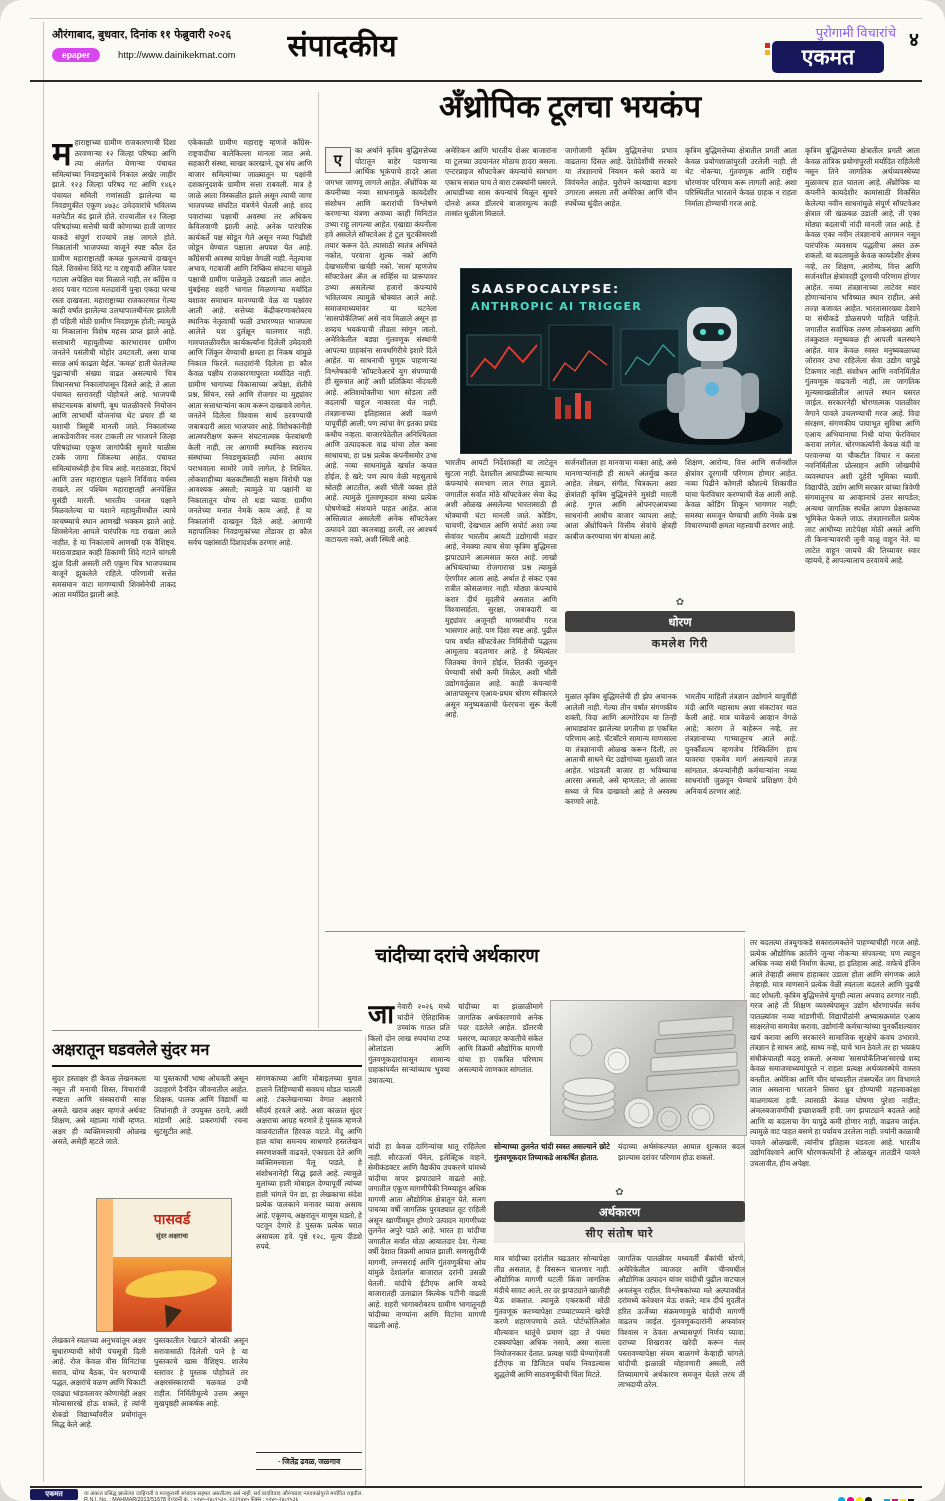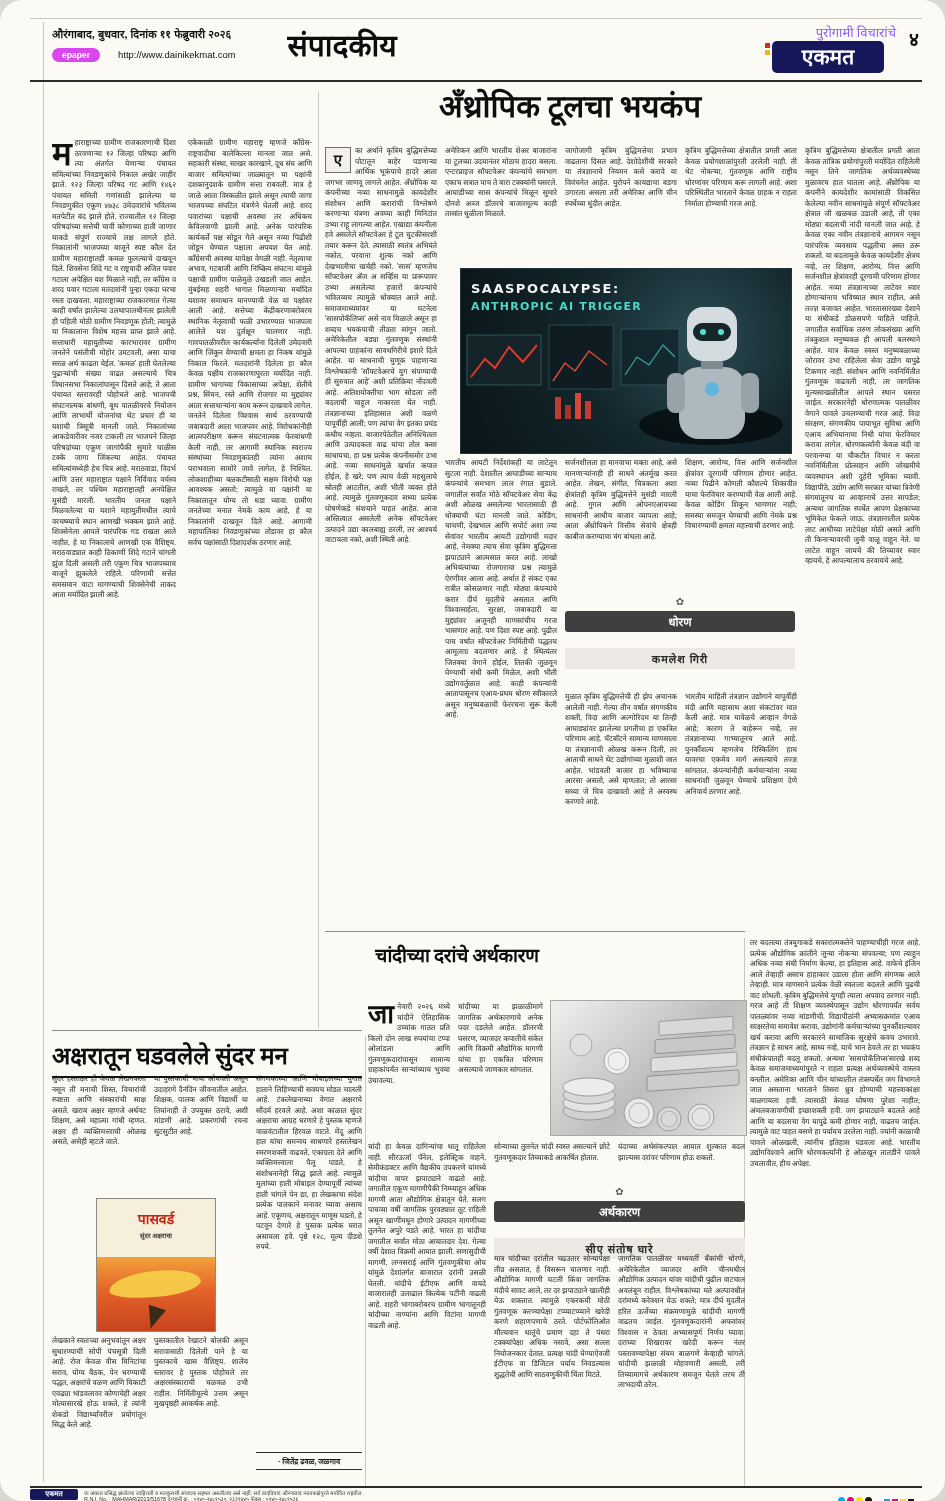--- a/index.html
+++ b/index.html
@@ -8,29 +8,29 @@
   .bt{font-size:7.4px;line-height:1.42;text-align:justify;color:#1c1c1c;overflow:hidden;word-break:break-word;}
   .hl{font-weight:bold;color:#0d0d0d;font-family:"Liberation Serif",serif;}
   .rule-h{background:#2b2b2b;}
   .rule-l{background:#c6c4bc;}
   .vr{width:1px;background:#c9c7bf;}
   .dropcap{float:left;font-size:33px;line-height:30px;font-weight:bold;padding:1px 3px 0 0;color:#111;}
   .dropcap-box{float:left;width:24px;height:24px;border:1px solid #6f6f6f;background:#f3f1ea;font-size:15px;font-weight:bold;text-align:center;line-height:24px;margin:1px 4px 1px 0;color:#111;}
   .author-box{text-align:center;}
   .author-flower{font-size:10px;color:#5a5a5a;line-height:12px;}
   .author-role{display:block;background:#3f3f3f;color:#ffffff;font-weight:bold;font-size:11.5px;border-radius:3px;padding:3px 0;margin-top:3px;font-family:"Liberation Sans",sans-serif;}
-  .author-name{display:block;background:#ebe9e2;color:#2a2a2a;font-weight:bold;font-size:11px;padding:3px 0;margin-top:16px;letter-spacing:1px;font-family:"Liberation Sans",sans-serif;}
+  .author-name{display:block;background:#ebe9e2;color:#2a2a2a;font-weight:bold;font-size:11px;padding:3px 0;margin-top:0;letter-spacing:1px;font-family:"Liberation Sans",sans-serif;}
   .masthead-box{background:#17175c;border-radius:5px;color:#fff;font-weight:bold;text-align:center;font-family:"DejaVu Sans",sans-serif;}
   .epaper{background:#d946ef;border-radius:8px;color:#fff;font-weight:bold;font-size:8.5px;text-align:center;line-height:14px;font-family:"Liberation Sans",sans-serif;}
   .tiny{font-size:5.4px;color:#333;white-space:nowrap;overflow:hidden;font-family:"Liberation Sans",sans-serif;}
   .ai-img{background:radial-gradient(circle at 72% 38%,#2c4c54 0%,#13262c 45%,#0a1518 100%);overflow:hidden;border:1px solid #22343a;}
   .cap1{position:absolute;left:10px;top:12px;color:#f2f5f5;font-weight:bold;font-size:13px;letter-spacing:1.5px;font-family:"DejaVu Sans",sans-serif;}
   .cap2{position:absolute;left:10px;top:31px;color:#4fd8c6;font-weight:bold;font-size:11px;letter-spacing:1.2px;font-family:"DejaVu Sans",sans-serif;}
   .silver-img{background:linear-gradient(135deg,#f0f0ef 0%,#bdbdbc 55%,#e2e2e0 100%);overflow:hidden;border:1px solid #a8a8a4;}
-  .book{border:1px solid #8d8a80;overflow:hidden;background:#22c55e;}
+  .book{border:1px solid #8d8a80;overflow:hidden;background:#fdba74;padding-left:16px;}
   .book-top{height:44%;background:#f6efdb;text-align:center;}
   .book-title{color:#c42415;font-weight:bold;font-size:14px;padding-top:10px;}
   .book-sub{color:#3a3a3a;font-size:6.5px;font-weight:bold;padding-top:3px;}
   .book-bottom{height:56%;background:linear-gradient(#f2a23a 0%,#e4632a 45%,#c8431d 100%);position:relative;}
   .book-swoosh{position:absolute;left:12px;top:14px;width:92px;height:26px;background:#f7d24a;border-radius:50% 50% 45% 55%/60% 55% 45% 40%;transform:rotate(-6deg);opacity:.9;}
   .book-nib{position:absolute;left:48px;top:50px;width:0;height:0;border-left:9px solid transparent;border-right:9px solid transparent;border-top:22px solid #3a2a1a;transform:rotate(18deg);}
   .sig{border-top:1px solid #2e2e2e;border-bottom:1px solid #2e2e2e;text-align:center;font-size:7.6px;font-weight:bold;color:#1c1c1c;padding:3px 0;}
   .regdot{display:inline-block;width:7px;height:7px;border-radius:50%;margin-right:2px;}
   .regsq{display:inline-block;width:6px;height:6px;margin-right:2px;}
 </style>
@@ -139,34 +139,34 @@
       <circle cx="118" cy="118" r="8" fill="none" stroke="#a4a4a1" stroke-width="0.8"></circle>
       <circle cx="66" cy="60" r="13" fill="#f0f0ee" stroke="#9a9a97" stroke-width="0.8"></circle>
       <circle cx="66" cy="60" r="9" fill="none" stroke="#b0b0ad" stroke-width="0.8"></circle>
       <circle cx="30" cy="44" r="11" fill="#e0e0de" stroke="#9a9a97" stroke-width="0.8"></circle>
       <circle cx="150" cy="116" r="13" fill="#e4e4e2" stroke="#8a8a87" stroke-width="0.8"></circle>
       <circle cx="150" cy="116" r="9" fill="none" stroke="#a4a4a1" stroke-width="0.8"></circle>
     </svg>
   </div>
 
   <div class="abs bt" style="left:368px;top:1142px;width:118px;height:346px;"><span>चांदी हा केवळ दागिन्यांचा धातू राहिलेला नाही. सौरऊर्जा पॅनेल, इलेक्ट्रिक वाहने, सेमीकंडक्टर आणि वैद्यकीय उपकरणे यांमध्ये चांदीचा वापर झपाट्याने वाढतो आहे. जगातील एकूण मागणीपैकी निम्म्याहून अधिक मागणी आता औद्योगिक क्षेत्रातून येते. सलग पाचव्या वर्षी जागतिक पुरवठ्यात तूट राहिली असून खाणींमधून होणारे उत्पादन मागणीच्या तुलनेत अपुरे पडते आहे. भारत हा चांदीचा जगातील सर्वांत मोठा आयातदार देश. गेल्या वर्षी देशात विक्रमी आयात झाली. सणासुदीची मागणी, लग्नसराई आणि गुंतवणुकीचा ओघ यांमुळे देशांतर्गत बाजारात दरांनी उसळी घेतली. चांदीचे ईटीएफ आणि वायदे बाजारातही उलाढाल कित्येक पटींनी वाढली आहे. शहरी भागाबरोबरच ग्रामीण भागातूनही चांदीच्या नाण्यांना आणि विटांना मागणी वाढली आहे.</span></div>
-  <div class="abs bt" style="left:494px;top:1142px;width:116px;height:40px;"><span>सोन्याच्या तुलनेत चांदी स्वस्त असल्याने छोटे गुंतवणूकदार तिच्याकडे आकर्षित होतात.</span></div>
+  <div class="abs bt" style="left:494px;top:1142px;width:116px;height:40px;font-weight:bold;"><span>सोन्याच्या तुलनेत चांदी स्वस्त असल्याने छोटे गुंतवणूकदार तिच्याकडे आकर्षित होतात.</span></div>
   <div class="abs bt" style="left:618px;top:1142px;width:127px;height:40px;"><span>यंदाच्या अर्थसंकल्पात आयात शुल्कात बदल झाल्यास दरांवर परिणाम होऊ शकतो.</span></div>
 
   <div class="abs author-box" style="left:494px;top:1186px;width:251px;">
     <div class="author-flower">✿</div>
     <span class="author-role">अर्थकारण</span>
     <span class="author-name">सीए संतोष घारे</span>
   </div>
 
   <div class="abs bt" style="left:494px;top:1254px;width:116px;height:234px;"><span>मात्र चांदीच्या दरांतील चढउतार सोन्यापेक्षा तीव्र असतात, हे विसरून चालणार नाही. औद्योगिक मागणी घटली किंवा जागतिक मंदीचे सावट आले, तर दर झपाट्याने खालीही येऊ शकतात. त्यामुळे एकरकमी मोठी गुंतवणूक करण्यापेक्षा टप्प्याटप्प्याने खरेदी करणे शहाणपणाचे ठरते. पोर्टफोलिओत मौल्यवान धातूंचे प्रमाण दहा ते पंधरा टक्क्यांपेक्षा अधिक नसावे, असा सल्ला नियोजनकार देतात. प्रत्यक्ष चांदी घेण्याऐवजी ईटीएफ वा डिजिटल पर्याय निवडल्यास शुद्धतेची आणि साठवणुकीची चिंता मिटते.</span></div>
   <div class="abs bt" style="left:618px;top:1254px;width:127px;height:234px;"><span>जागतिक पातळीवर मध्यवर्ती बँकांची धोरणे, अमेरिकेतील व्याजदर आणि चीनमधील औद्योगिक उत्पादन यांवर चांदीची पुढील वाटचाल अवलंबून राहील. विश्लेषकांच्या मते अल्पावधीत दरांमध्ये करेक्शन येऊ शकते; मात्र दीर्घ मुदतीत हरित ऊर्जेच्या संक्रमणामुळे चांदीची मागणी वाढतच जाईल. गुंतवणूकदारांनी अफवांवर विश्वास न ठेवता अभ्यासपूर्ण निर्णय घ्यावा. दराच्या शिखरावर खरेदी करून नंतर पस्तावण्यापेक्षा संयम बाळगणे केव्हाही चांगले. चांदीची झळाळी मोहवणारी असली, तरी तिच्यामागचे अर्थकारण समजून घेतले तरच ती लाभदायी ठरेल.</span></div>
 
   <div class="abs rule-l" style="left:52px;top:1030px;width:310px;height:1px;background:#8f8d86;"></div>
-  <div class="abs hl" style="left:52px;top:1038px;width:310px;font-size:24px;border-bottom:2px solid #111;padding-bottom:5px;">अक्षरातून घडवलेले सुंदर मन</div>
+  <div class="abs hl" style="left:52px;top:1038px;width:310px;font-size:16px;border-bottom:2px solid #111;padding-bottom:5px;">अक्षरातून घडवलेले सुंदर मन</div>
 
   <div class="abs bt" style="left:52px;top:1074px;width:94px;height:120px;"><span>सुंदर हस्ताक्षर ही केवळ लेखनकला नसून ती मनाची शिस्त, विचारांची स्पष्टता आणि संस्कारांची साक्ष असते. खराब अक्षर म्हणजे अर्धवट शिक्षण, असे महात्मा गांधी म्हणत. अक्षर ही व्यक्तिमत्त्वाची ओळख असते, असेही म्हटले जाते.</span></div>
   <div class="abs bt" style="left:154px;top:1074px;width:94px;height:120px;"><span>या पुस्तकाची भाषा ओघवती असून उदाहरणे दैनंदिन जीवनातील आहेत. शिक्षक, पालक आणि विद्यार्थी या तिघांनाही ते उपयुक्त ठरावे, अशी मांडणी आहे. प्रकरणांची रचना सुटसुटीत आहे.</span></div>
 
   <div class="abs book" style="left:96px;top:1198px;width:118px;height:132px;">
     <div class="book-top">
       <div class="book-title">पासवर्ड</div>
       <div class="book-sub">सुंदर अक्षराचा</div>
     </div>
     <div class="book-bottom">

